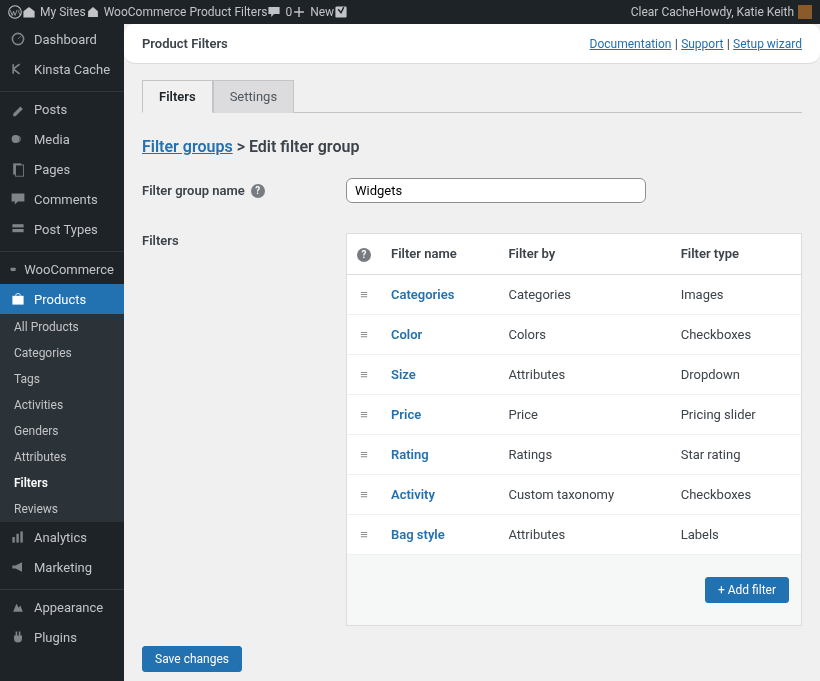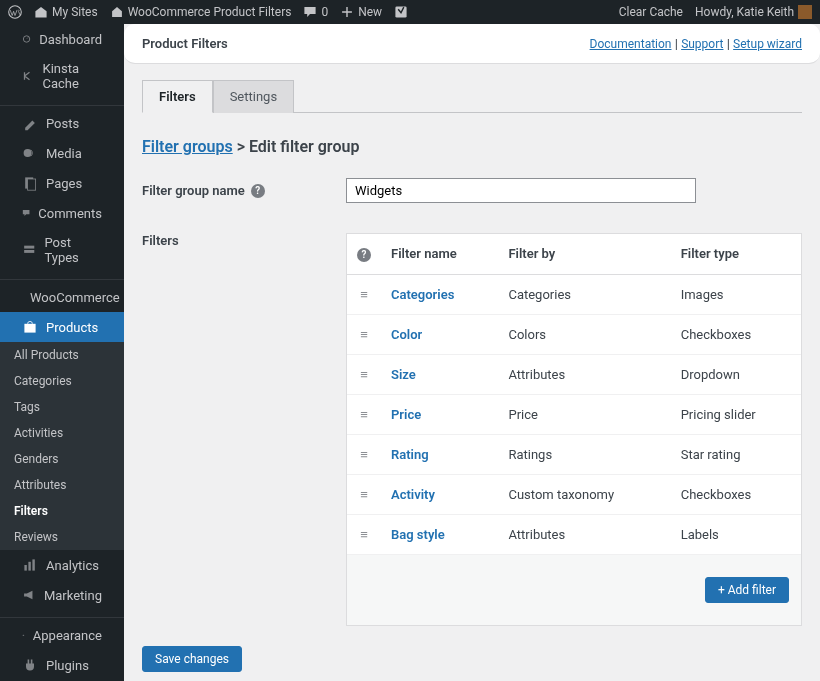--- a/index.html
+++ b/index.html
@@ -1,24 +1,24 @@
 <!DOCTYPE html>
 <html><head>
 <meta charset="utf-8">
 <style>
 * { margin:0; padding:0; box-sizing:border-box; font-family:-apple-system,BlinkMacSystemFont,"Segoe UI",Roboto,sans-serif; }
 body { background:#f0f0f1; width:820px; height:681px; overflow:hidden; font-size:13px; color:#3c434a; }
 .adminbar { background:#1d2327; color:#c3c4c7; height:24px; display:flex; align-items:center; font-size:12px; padding:0 8px; justify-content:space-between; }
-.adminbar-left,.adminbar-right { display:flex; align-items:center; gap:12px; }
+.adminbar-left,.adminbar-right { display:flex; align-items:center; }
 .ab-item { display:flex; align-items:center; gap:4px; cursor:pointer; }
 .ab-item svg { width:14px; height:14px; fill:#c3c4c7; }
 .avatar { width:14px; height:14px; background:#8b5a2b; }
 .wrap { display:flex; height:657px; }
 .sidebar { width:124px; background:#1d2327; color:#c3c4c7; font-size:13px; overflow-y:auto; }
-.menu-item { display:flex; align-items:center; gap:8px; padding:7px 22px; cursor:pointer; position:relative; }
+.menu-item { display:flex; align-items:center; gap:8px; padding:7px 10px; cursor:pointer; position:relative; }
 .menu-item.current { background:#2271b1; color:#fff; }
 .menu-item.current::after { content:""; position:absolute; right:-6px; top:50%; transform:translateY(-50%); border:6px solid transparent; border-right-color:#f0f0f1; }
 .menu-item svg { width:16px; height:16px; fill:currentColor; opacity:.6; }
 .menu-item.current svg { opacity:1; }
 .submenu { background:#2c3338; }
 .submenu .sub-item { padding:6px 10px 6px 14px; font-size:12px; cursor:pointer; color:#c3c4c7; }
 .submenu .sub-item.current { color:#fff; font-weight:600; }
 .sep { height:6px; background:#1d2327; border-bottom:1px solid #32373c; margin:2px 0; }
 .content { flex:1; overflow-y:auto; }
 .header-row { background:#fff; padding:12px 18px; display:flex; justify-content:space-between; align-items:center; border-bottom:1px solid #dcdcde;border-radius:11px; }
@@ -27,21 +27,21 @@
 .links span { color:#3c434a; }
 .main { padding:16px 18px; }
 .tabs { display:flex; border-bottom:1px solid #c3c4c7; margin-bottom:22px; }
 .tab { padding:8px 16px; background:#dcdcde; border:1px solid #c3c4c7; border-bottom:none; margin-right:0; cursor:pointer; font-size:13px; color:#50575e; margin-bottom:-1px; }
 .tab.active { background:#f0f0f1; border-bottom:1px solid #f0f0f1; font-weight:600; color:#1d2327; }
 .breadcrumb { font-size:16px; font-weight:600; margin-bottom:22px;margin-top:24px; }
 .breadcrumb a { color:#2271b1; text-decoration:underline; }
 .field-row { display:flex; align-items:center; margin-bottom:30px; }
 .field-label { width:204px; font-size:13px; font-weight:600; display:flex; align-items:center; gap:6px; }
 .help-icon { width:14px; height:14px; border-radius:50%; background:#787c82; color:#fff; font-size:10px; display:inline-flex; align-items:center; justify-content:center; }
-.text-input { width:350px; padding:4px 8px; border:1px solid #8c8f94; border-radius:0; font-size:13px; background:#fff; }
+.text-input { width:300px; padding:4px 8px; border:1px solid #8c8f94; border-radius:6px; font-size:13px; background:#fff; }
 .filters-label { font-size:13px; font-weight:600; }
 .filters-box { border:1px solid #dcdcde; background:#fff; margin-top:0; }
 .layout-row { display:flex; align-items:flex-start; }
 .layout-row .field-label { padding-top:0; }
 .ftbl { width:100%; border-collapse:collapse; }
 .ftbl th,.ftbl td { text-align:left; padding:12px 10px; border-bottom:1px solid #f0f0f1; font-size:13px; }
 .ftbl th { background:#fff; font-weight:600; border-bottom:1px solid #dcdcde;}
 .ftbl th:first-child,.ftbl td:first-child { width:22px; text-align:center; color:#8c8f94;}
 .drag { cursor:move; color:#8c8f94; }
 .fname { color:#2271b1; font-weight:600; cursor:pointer; }

